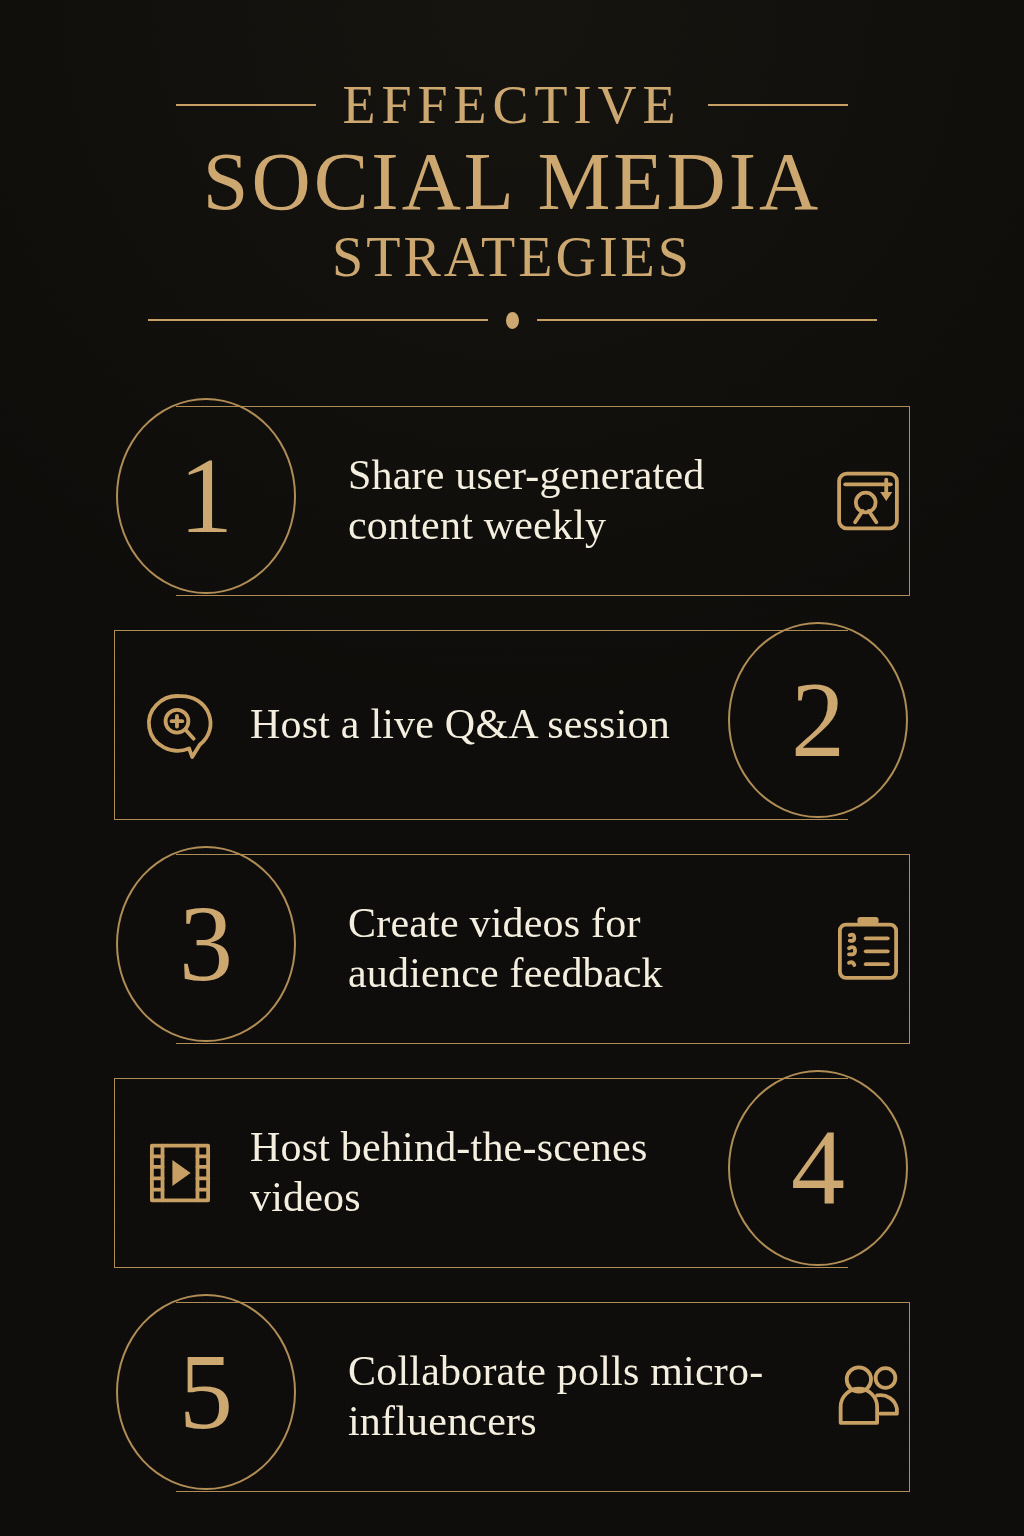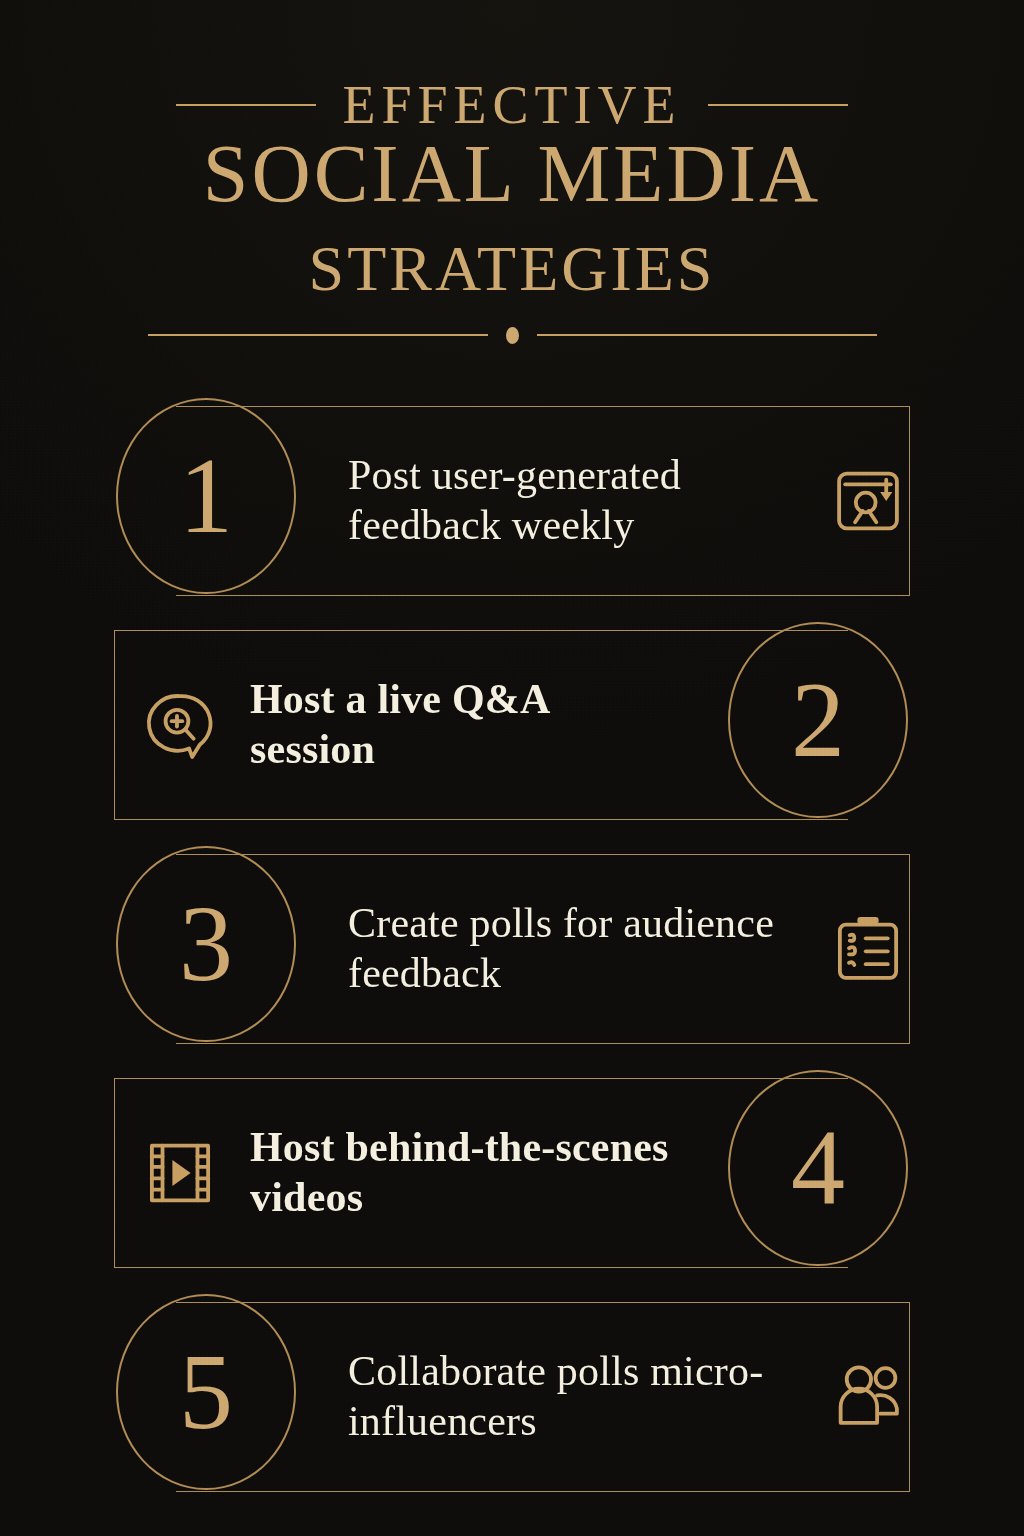--- a/index.html
+++ b/index.html
@@ -30,24 +30,24 @@
 
   .eyebrow-row {
     display:flex; align-items:center; justify-content:center; gap:26px;
   }
   .eyebrow-rule { height:2px; width:140px; background:#c9a063; }
   .eyebrow-text {
     font-size:54px; letter-spacing:6px; color:#cda870; line-height:1;
     font-family:"Liberation Serif", serif;
   }
   .title-l2 {
-    margin-top:0; font-size:82px; letter-spacing:3px; color:#cda870; line-height:1.02;
+    margin-top:8px; font-size:82px; letter-spacing:3px; color:#cda870; line-height:1.02;
   }
   .title-l3 {
-    margin-top:20px; font-size:64px; letter-spacing:3px; color:#cda870; line-height:1.02;
+    margin-top:5px; font-size:56px; letter-spacing:3px; color:#cda870; line-height:1.02;
   }
   .divider-row {
     margin-top:26px; display:flex; align-items:center; justify-content:center; gap:18px;
   }
   .divider-rule { height:2px; width:340px; background:#c9a063; }
   .divider-dot { width:13px; height:17px; border-radius:50%; background:#cda870; }
 
   
   .rows { position:absolute; left:0; right:0; top:398px; }
 
@@ -78,21 +78,21 @@
     font-family:"Liberation Serif", serif;
   }
 
   
   .row-text {
     position:absolute; top:50%; transform:translateY(-50%);
     font-size:42px; line-height:1.18; color:#f5efe0; letter-spacing:.2px;
     max-width:430px;
   }
   .row.left-num  .row-text { left:348px; }
-  .row.right-num .row-text { left:250px;font-weight:bold; }
+  .row.right-num .row-text { left:250px; }
 
   
   .icon-slot {
     position:absolute; top:50%; transform:translateY(-50%);
     width:76px; height:76px;
   }
   .row.left-num  .icon-slot { right:118px; }
   .row.right-num .icon-slot { left:142px; }
   .icon-slot svg { width:100%; height:100%; display:block; }
 
@@ -123,21 +123,21 @@
 
   </div>
 
   <div class="rows">
 
     <div class="row left-num">
       <div class="plate"></div>
       <div class="num-circle">
         <span class="num">1</span>
       </div>
-      <div class="row-text">Post user-generated feedback weekly</div>
+      <div class="row-text">Share user-generated content weekly</div>
       <div class="icon-slot">
         <svg viewBox="0 0 100 100">
           <rect class="g-stroke" x="12" y="14" width="76" height="72" rx="10"></rect>
           <line class="g-stroke" x1="20" y1="28" x2="80" y2="28"></line>
           <line class="g-stroke" x1="74" y1="22" x2="74" y2="40"></line>
           <path class="g-fill" d="M66 38 L82 38 L74 50 Z"></path>
           <circle class="g-stroke" cx="47" cy="52" r="13"></circle>
           <path class="g-stroke" d="M33 78 L43 63 M61 78 L51 63"></path>
         </svg>
       </div>
@@ -158,21 +158,21 @@
           <line class="g-stroke" x1="57" y1="56" x2="68" y2="68"></line>
         </svg>
       </div>
     </div>
 
     <div class="row left-num">
       <div class="plate"></div>
       <div class="num-circle">
         <span class="num">3</span>
       </div>
-      <div class="row-text">Create polls for audience feedback</div>
+      <div class="row-text">Create videos for audience feedback</div>
       <div class="icon-slot">
         <svg viewBox="0 0 100 100">
           <rect class="g-stroke" x="13" y="18" width="74" height="70" rx="8"></rect>
           <rect class="g-fill" x="36" y="8" width="28" height="9" rx="4"></rect>
           <line class="g-stroke" x1="47" y1="36" x2="76" y2="36"></line>
           <line class="g-stroke" x1="47" y1="53" x2="76" y2="53"></line>
           <line class="g-stroke" x1="47" y1="70" x2="76" y2="70"></line>
           <path class="g-stroke" d="M26 32 q6 -3 6 4 q0 4 -6 3"></path>
           <path class="g-stroke" d="M25 49 q8 -4 8 4 q0 5 -8 4"></path>
           <path class="g-stroke" d="M25 68 q5 -2 7 3"></path>

